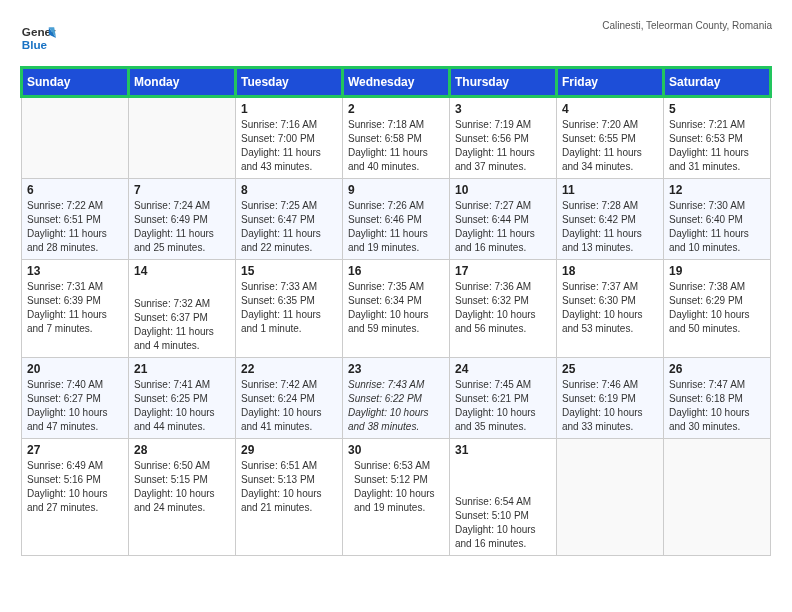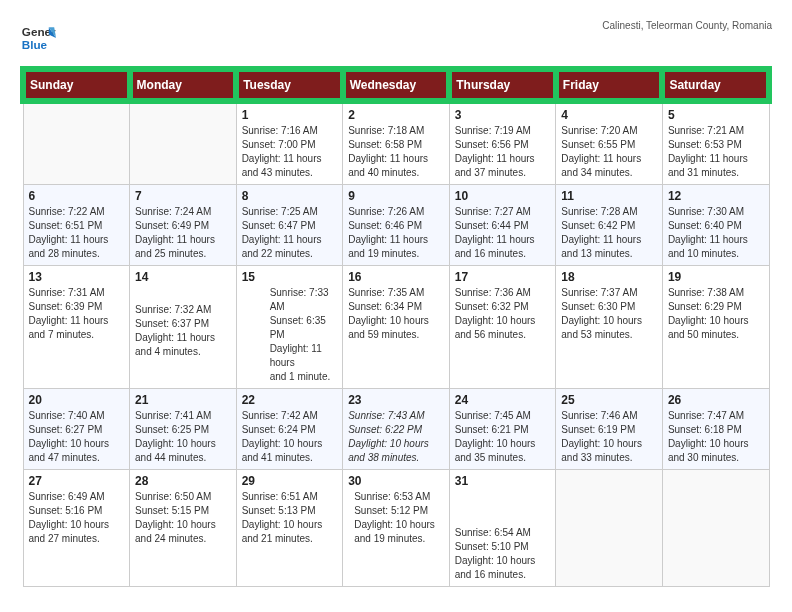--- a/index.html
+++ b/index.html
@@ -36,27 +36,27 @@
     .subtitle {
       font-size: 10px;
       color: #555;
     }
     .calendar {
       width: 100%;
       border-collapse: collapse;
       font-size: 11px;
     }
     .calendar th {
-      background: #7f1d1d;
+      background: #1d4ed8;
       color: #fff;
       padding: 6px 4px;
       text-align: left;
       font-size: 12px;
       font-weight: bold;
-      border: 6px solid #22c55e;
+      border: 3px solid #22c55e;
     }
     .calendar td {
       border: 1px solid #ccc;
       vertical-align: top;
       padding: 4px 5px;
       width: calc(100% / 7);
       min-height: 80px;
       height: 80px;
       background: #fff;
     }
@@ -211,21 +211,21 @@
         </td>
         <td>
           <div class="day-num">14</div>
           <div class="day-info" style="white-space: pre-line; margin-top: 19px;">Sunrise: 7:32 AM
 Sunset: 6:37 PM
 Daylight: 11 hours
 and 4 minutes.</div>
         </td>
         <td>
           <div class="day-num">15</div>
-          <div class="day-info" style="white-space: pre-line; margin-left: 28px;">Sunrise: 7:33 AM
+          <div class="day-info" style="white-space: pre-line;">Sunrise: 7:33 AM
 Sunset: 6:35 PM
 Daylight: 11 hours
 and 1 minute.</div>
         </td>
         <td>
           <div class="day-num">16</div>
           <div class="day-info" style="white-space: pre-line;">Sunrise: 7:35 AM
 Sunset: 6:34 PM
 Daylight: 10 hours
 and 59 minutes.</div>

